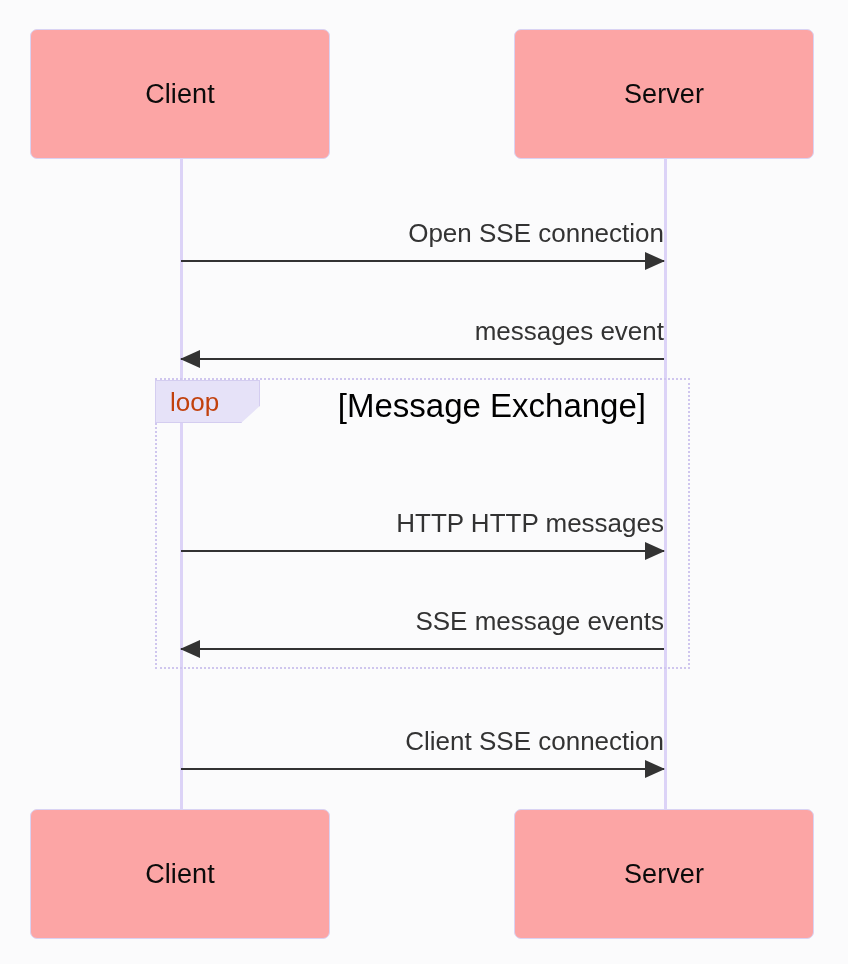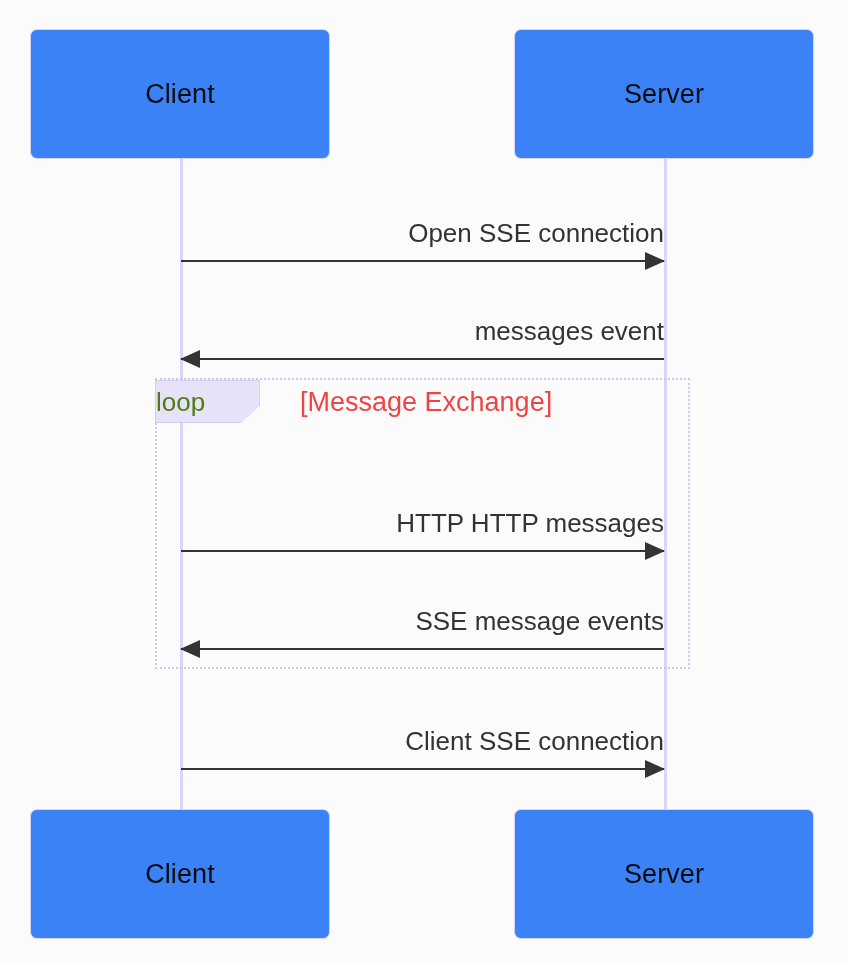--- a/index.html
+++ b/index.html
@@ -17,21 +17,21 @@
     background: #fbfbfc;
     overflow: hidden;
   }
 
   
   .participant {
     position: absolute;
     box-sizing: border-box;
     width: 300px;
     height: 130px;
-    background: #3b82f6;
+    background: #fca5a5;
     border: 1.5px solid #D9D3F3;
     border-radius: 7px;
     display: flex;
     align-items: center;
     justify-content: center;
     z-index: 5;
   }
   .participant-label {
     font-size: 27px;
     color: #0b0b0b;
@@ -74,31 +74,32 @@
     background: #E6E2F8;
     border: 1px solid #D4CDF0;
     -webkit-clip-path: polygon(0 0, 100% 0, 100% 60%, 82% 100%, 0 100%);
     clip-path: polygon(0 0, 100% 0, 100% 60%, 82% 100%, 0 100%);
     z-index: 6;
     display: flex;
     align-items: center;
   }
   #loop-tag-label {
     font-size: 26px;
-    color: #4d7c0f;
+    color: #c2410c;
+    padding-left: 14px;
     line-height: 1;
   }
   #loop-title {
     position: absolute;
     left: 300px;
     top: 386px;
     width: 346px;
-    text-align: left;
-    font-size: 27px;
-    color: #ef4444;
+    text-align: right;
+    font-size: 33px;
+    color: #000000;
     z-index: 6;
     line-height: 1.2;
     white-space: nowrap;
   }
 
   
   .message {
     position: absolute;
     left: 181px;
     width: 483px;

